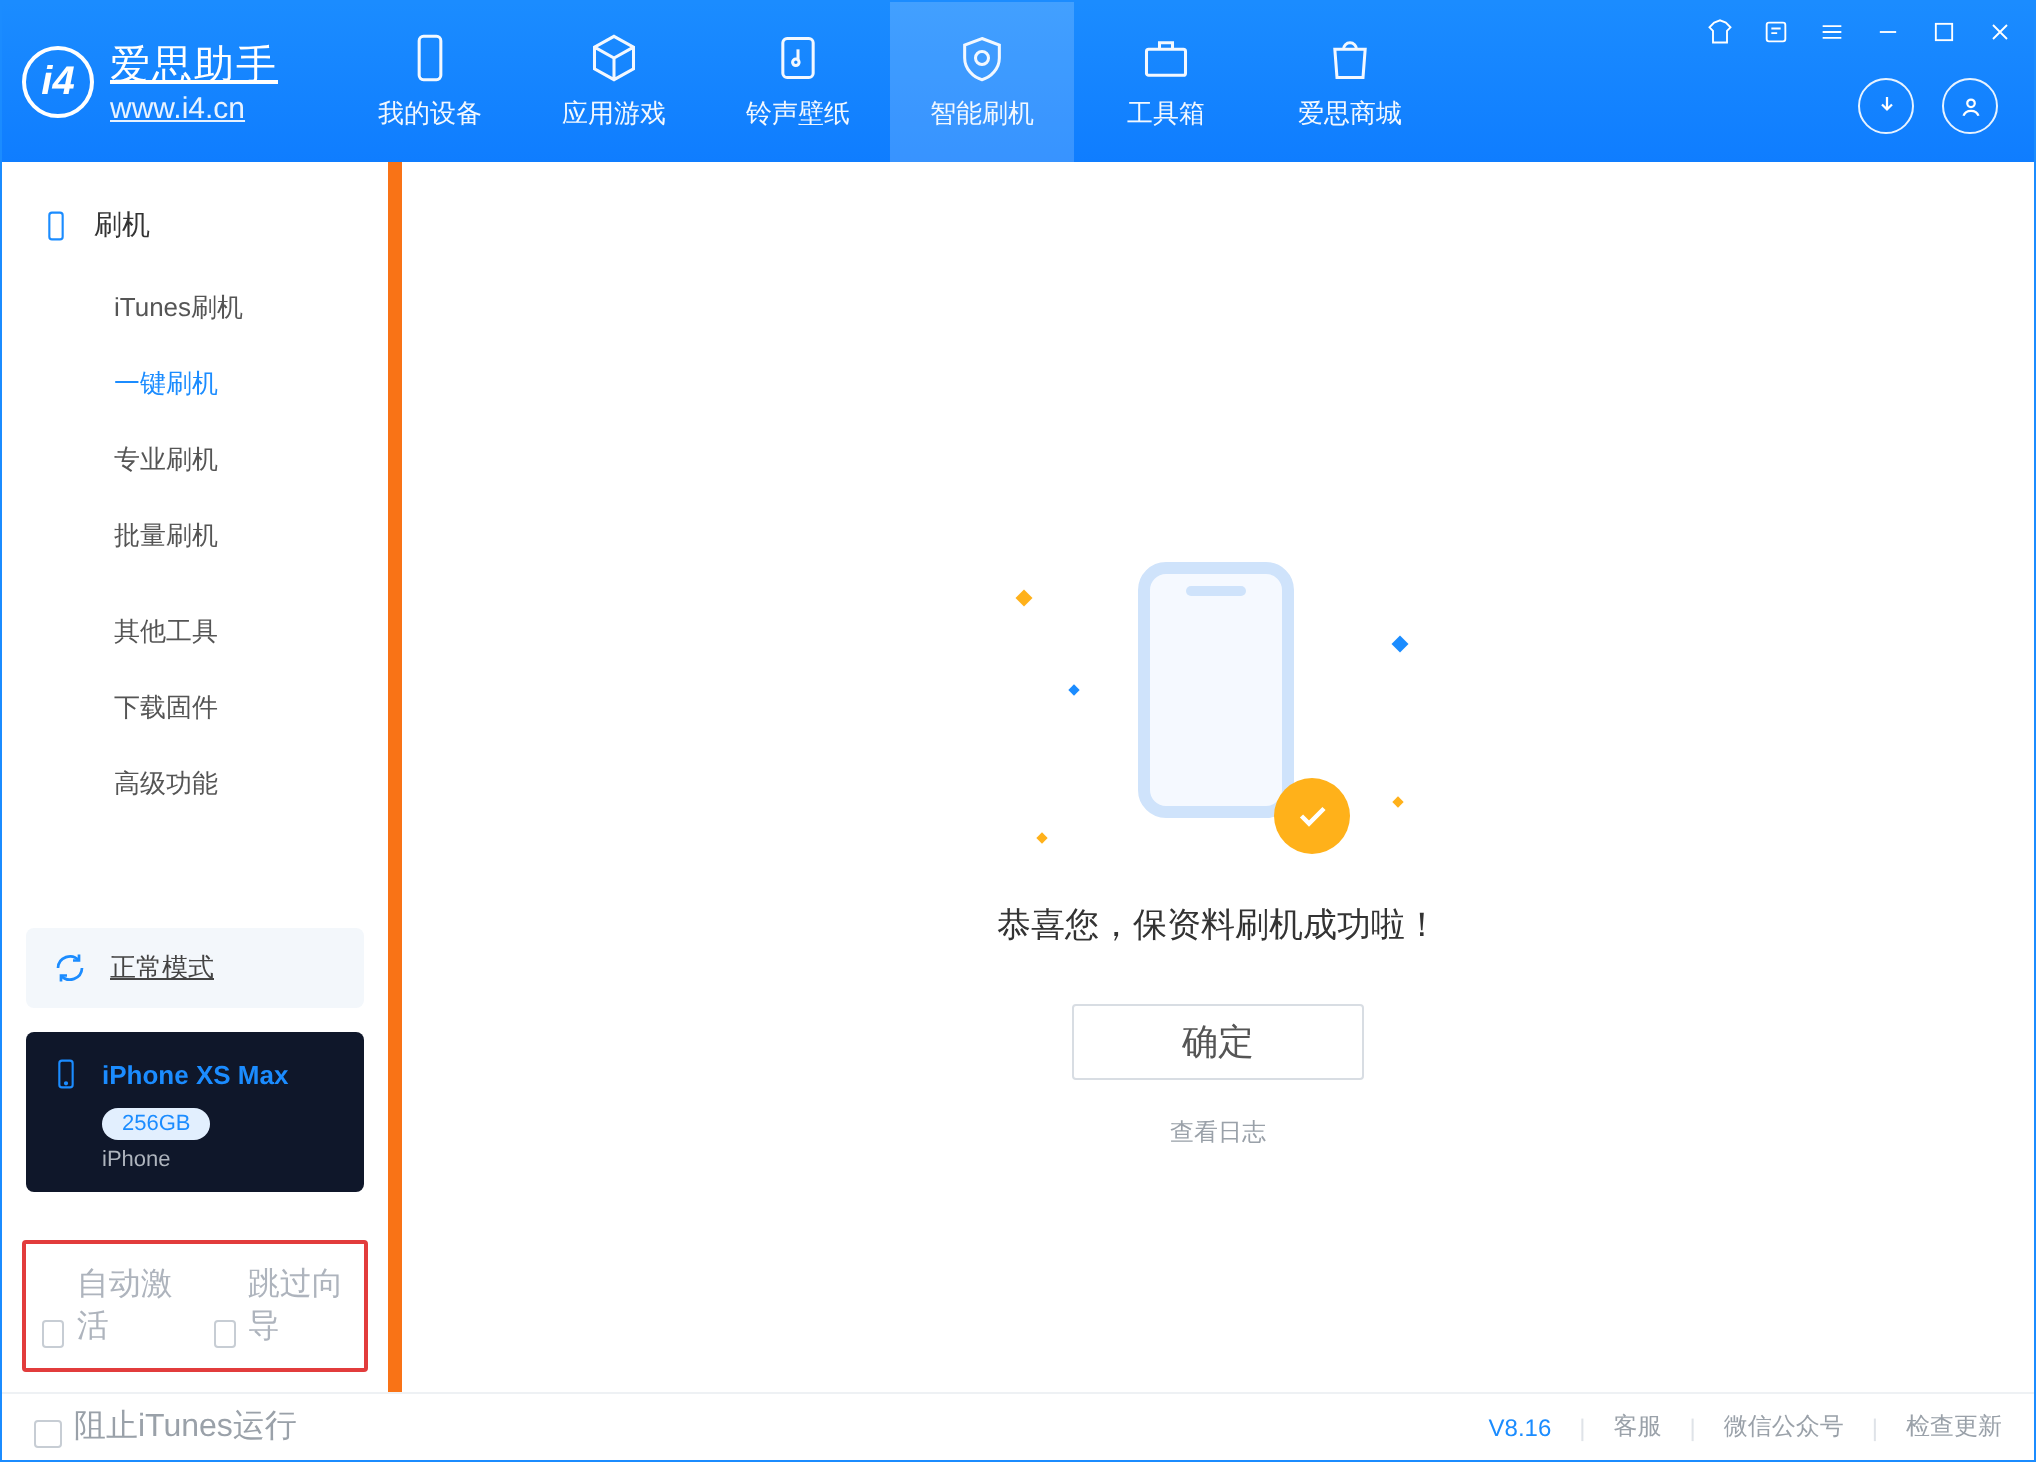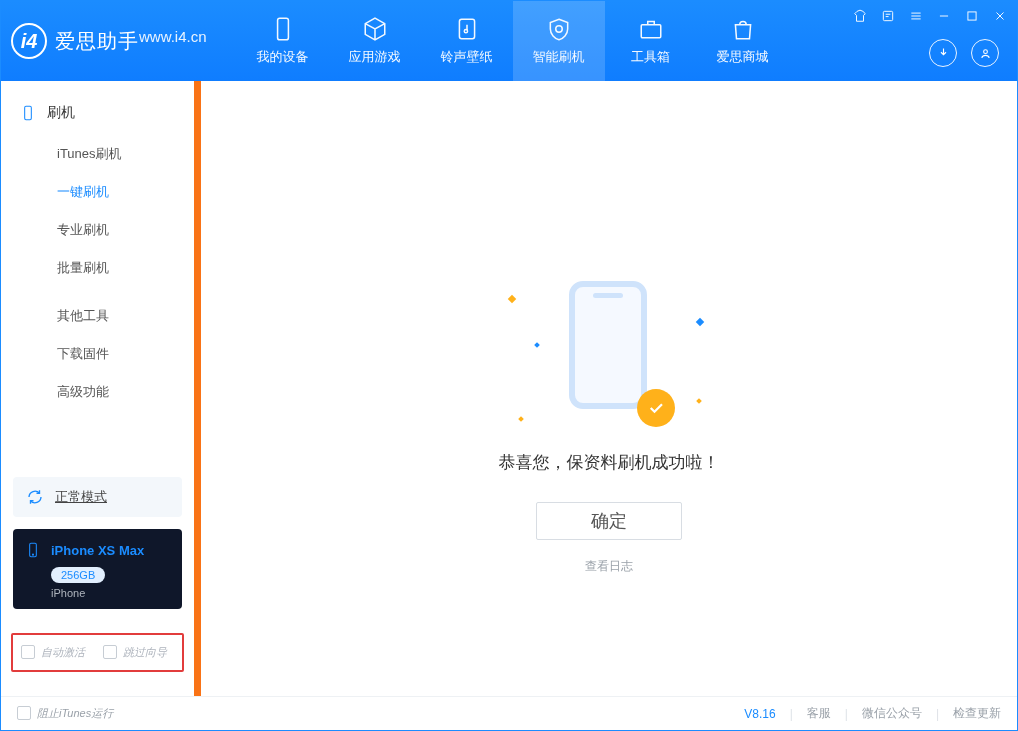--- a/index.html
+++ b/index.html
@@ -2,21 +2,21 @@
 <html><head>
 <meta charset="utf-8">
 <style>
 * { margin: 0; padding: 0; box-sizing: border-box; font-family: "Microsoft YaHei", Arial, sans-serif; }
 body { background: #fff; width: 1018px; height: 731px; overflow: hidden; border: 1px solid #1b8cff; }
 
 
 .header { background: linear-gradient(180deg, #1b8cff 0%, #0f7dff 100%); height: 80px; display: flex; align-items: center; padding: 0 18px 0 10px; position: relative; }
 .logo { display: flex; align-items: center; color: #fff; margin-right: 30px; }
 .logo-icon { width: 36px; height: 36px; border: 2px solid #fff; border-radius: 50%; display: flex; align-items: center; justify-content: center; margin-right: 8px; font-weight: bold; font-style: italic; font-size: 20px; }
-.logo-text { display: flex; flex-direction: row; }
+.logo-text { display: flex; flex-direction: column; text-decoration: underline; }
 .logo-title { font-size: 20px; font-weight: 500; letter-spacing: 1px; }
 .logo-sub { font-size: 15px; opacity: .9; }
 
 .tabs { display: flex; height: 100%; }
 .tab { display: flex; flex-direction:column; align-items:center; justify-content:center; width:92px; color:#fff; font-size:13px; cursor:pointer; opacity:.95; }
 .tab.active { background: rgba(255,255,255,.18); }
 .tab-icon { width:26px; height:26px; margin-bottom:6px; display:flex; align-items:center; justify-content:center; }
 .tab-icon svg { width:26px; height:26px; fill:none; stroke:#fff; stroke-width:1.4; }
 
 .win-controls { position:absolute; right:8px; top:6px; display:flex; gap:10px; }
@@ -47,21 +47,21 @@
 .card-icon svg { width:18px; height:18px; stroke:#1b8cff; fill:none; stroke-width:1.8; }
 
 .device-card { margin:6px 12px; background:#0f172a; border-radius:4px; padding:10px 12px; }
 .device-card .dev-row { display:flex; align-items:center; }
 .device-card .dev-row svg { width:16px; height:22px; stroke:#1b8cff; fill:none; stroke-width:1.6; margin-right:10px; }
 .device-card .dev-name { color:#1b8cff; font-weight:600; font-size:13px; }
 .capacity-badge { display:inline-block; margin-top:6px; margin-left:26px; background:#e2effe; color:#1b8cff; border-radius:10px; padding:2px 10px; font-size:11px; }
 .dev-type { margin-left:26px; margin-top:4px; color:#aeb4bd; font-size:11px; }
 
 .opt-box { margin:18px 10px 10px 10px; border:2px solid #e23c3c; border-radius:2px; padding:10px 8px; display:flex; gap:18px; }
-.opt { display:flex; align-items:flex-start; gap:6px; color:#aeb4bd; font-size:11px; cursor:pointer;font-style:italic; }
+.opt { display:flex; align-items:flex-end; gap:6px; color:#aeb4bd; font-size:16px; cursor:pointer; }
 .chk { width:14px; height:14px; border:1px solid #c7cdd4; border-radius:2px; display:inline-block; }
 
 
 .main { flex:1; position:relative; display:flex; flex-direction:column; align-items:center; justify-content:flex-start; padding-top:200px; }
 .illus { width:120px; height:140px; position:relative; margin-bottom:30px; }
 .phone { position:absolute; left:20px; top:0; width:78px; height:128px; border:6px solid #cfe3fb; border-radius:14px; background:#f5f9ff; }
 .phone::before { content:""; position:absolute; top:6px; left:50%; transform:translateX(-50%); width:30px; height:5px; background:#cfe3fb; border-radius:3px; }
 .check-badge { position:absolute; right:-6px; bottom:-6px; width:38px; height:38px; background:#ffb11a; border-radius:50%; display:flex; align-items:center; justify-content:center; }
 .check-badge svg { width:18px; height:18px; stroke:#fff; stroke-width:3; fill:none; }
 .sparkle { position:absolute; width:6px; height:6px; background:#1b8cff; transform:rotate(45deg); }

